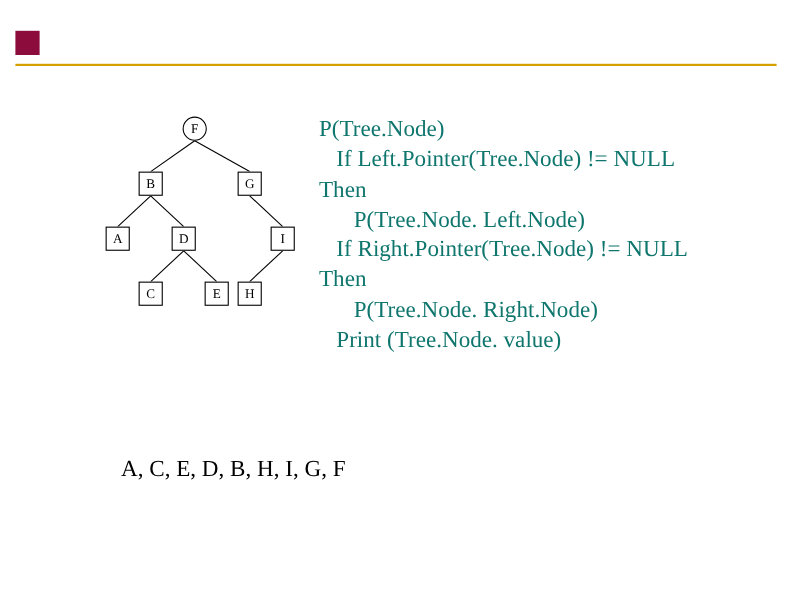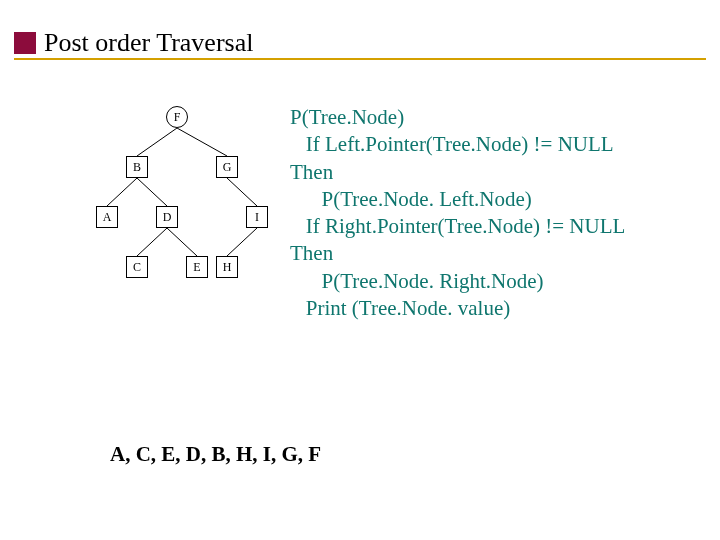--- a/index.html
+++ b/index.html
@@ -68,32 +68,30 @@
     left: 290px;
     top: -2px;
     font-size: 21px;
     line-height: 1.3;
     color: #0f766e;
     white-space: pre;
   }
   .output {
     position: absolute;
     left: 110px;
-    top: 336px;
+    top: 308px;
     font-size: 21px;
     color: #000;
-    font-weight: bold;
   }
 </style>
 </head>
 <body>
 
 <div class="title-bar">
   <div class="title-bullet"></div>
-  <div class="title-text">Post order Traversal</div>
 </div>
 <div class="title-underline"></div>
 
 <div class="content">
 
   <div class="tree">
     <svg class="edges" viewBox="0 0 180 200">
       <line x1="81" y1="22" x2="41" y2="50"></line>
       <line x1="81" y1="22" x2="131" y2="50"></line>
       <line x1="41" y1="72" x2="11" y2="100"></line>

